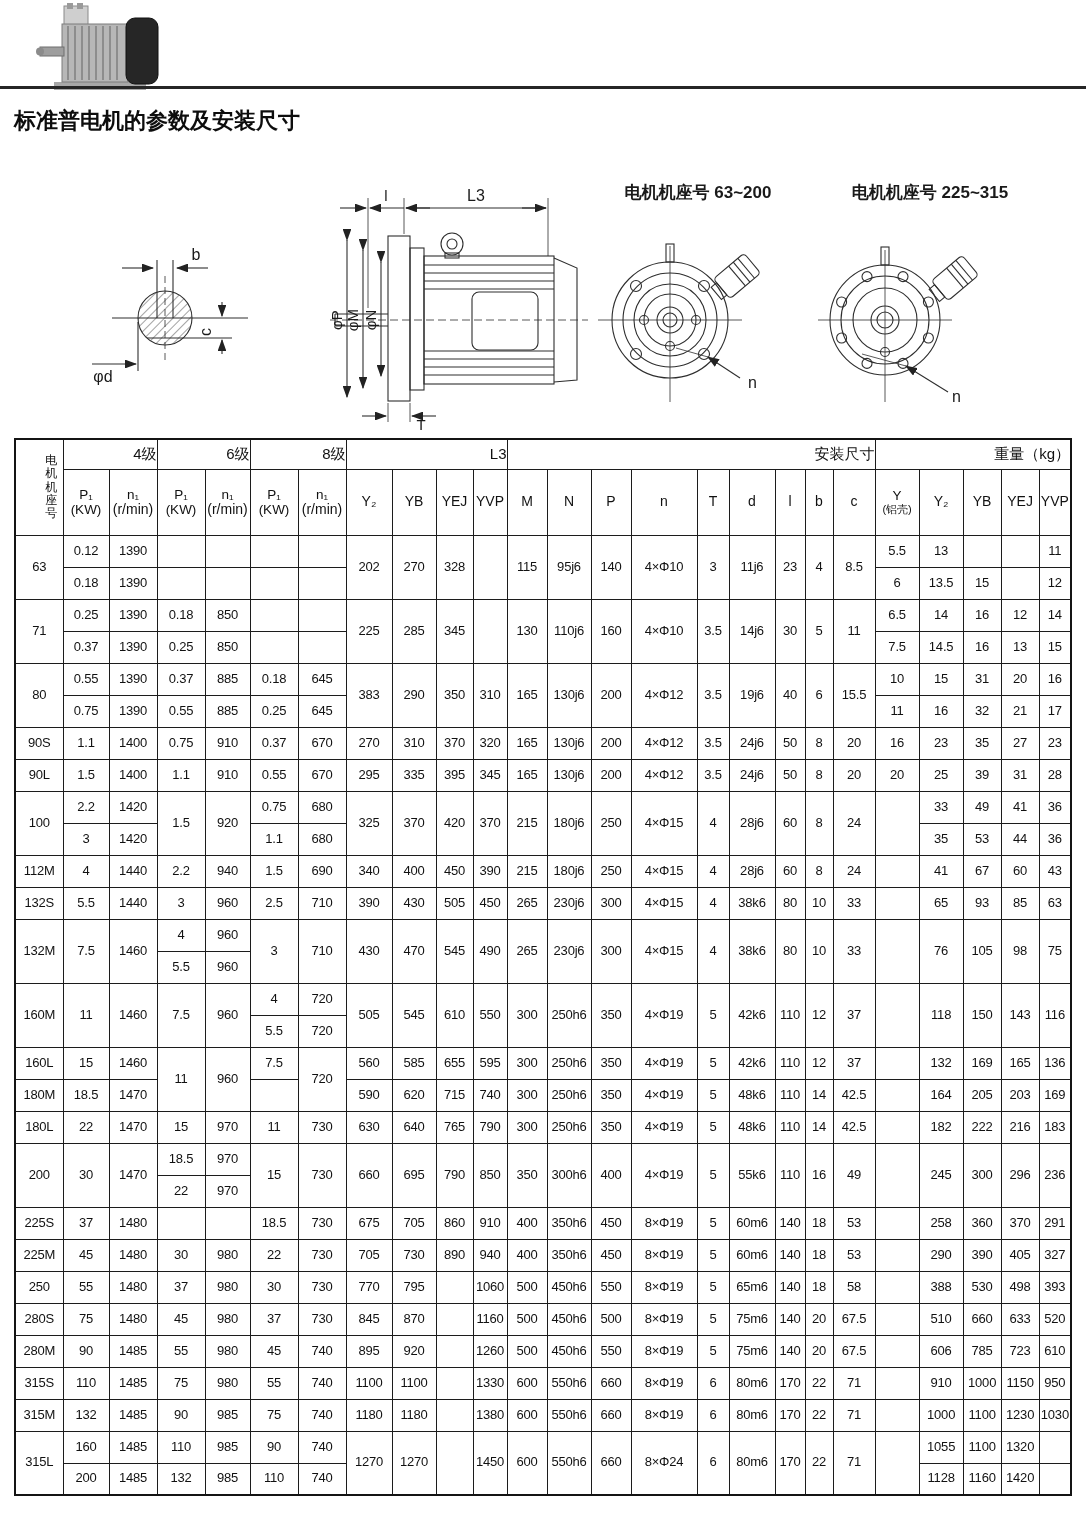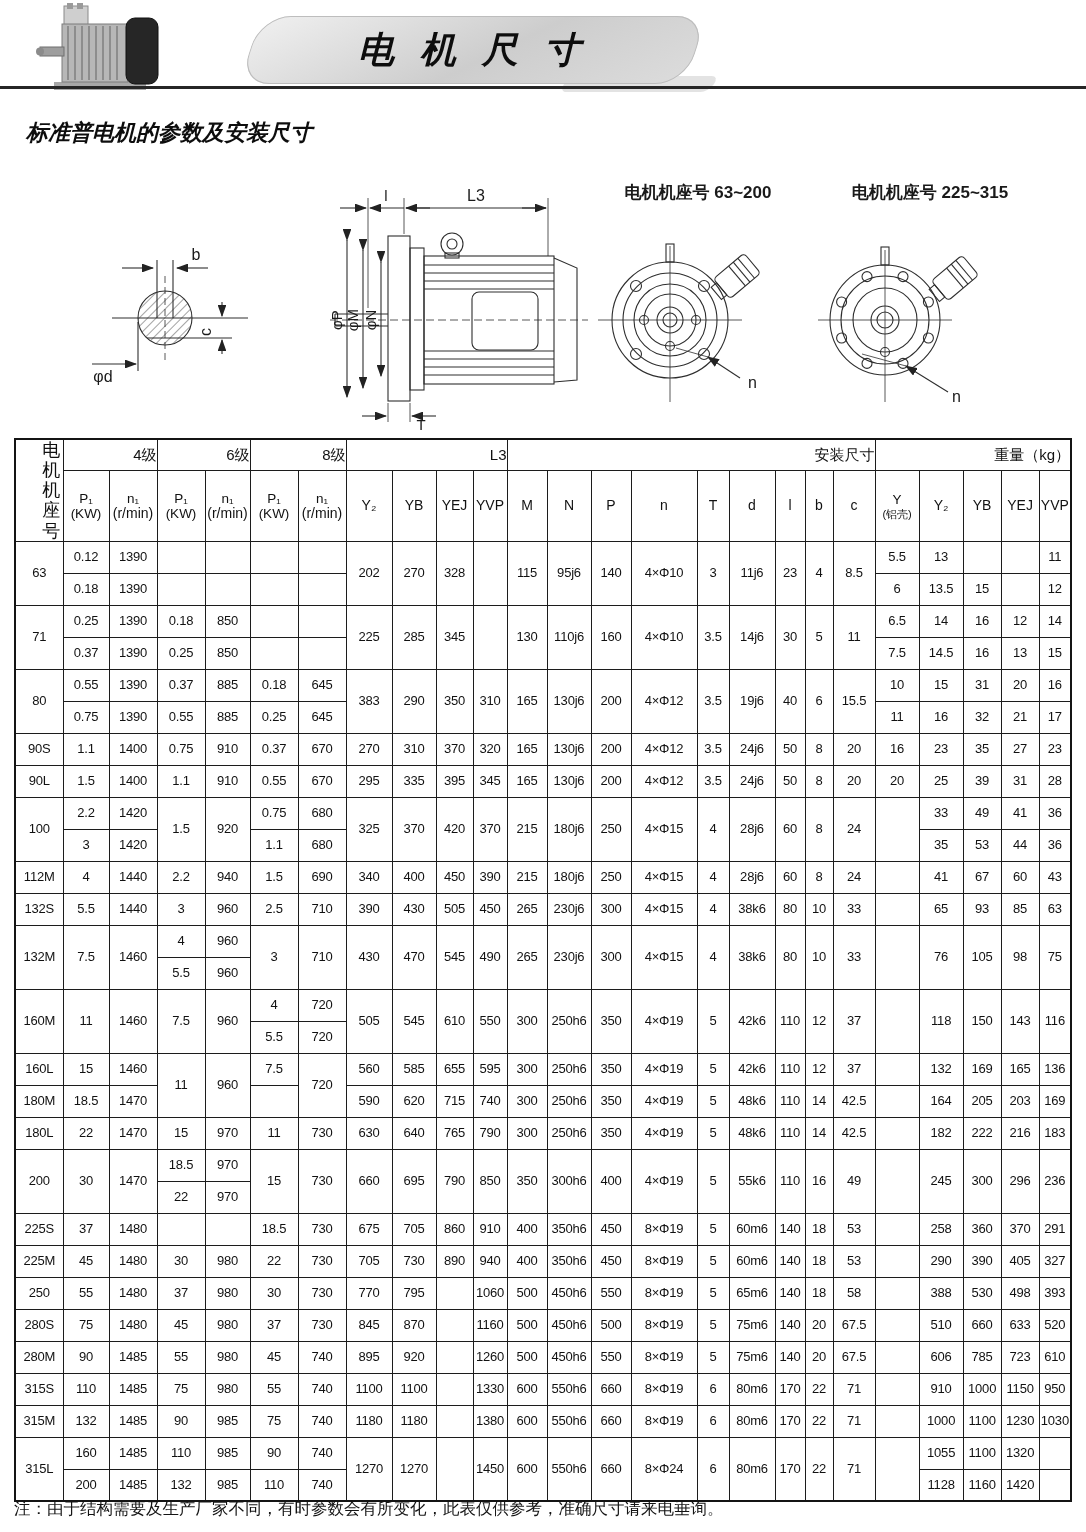--- a/index.html
+++ b/index.html
@@ -9,33 +9,33 @@
   .photo{position:absolute;left:36px;top:2px;width:132px;height:94px;}
   .banner{position:absolute;left:250px;top:16px;width:446px;height:68px;}
   .banner-shape{position:absolute;inset:0;transform:skewX(-18deg);border-radius:30px;
         background:linear-gradient(150deg,#f0f0f0 0%,#cdcdcd 55%,#dcdcdc 100%);
         box-shadow:inset 0 0 0 1px #bdbdbd;}
   .banner-tail{position:absolute;right:-18px;bottom:-8px;width:150px;height:16px;transform:skewX(-35deg);
         border-radius:8px;background:#e3e3e3;}
   .banner h1{position:relative;margin:0;text-align:center;line-height:68px;font-size:36px;
         font-weight:bold;font-style:italic;letter-spacing:26px;padding-left:18px;color:#0d0d0d;}
   .rule{position:absolute;left:0;top:86px;width:1086px;height:3px;background:#262626;}
-  .subtitle{position:absolute;left:14px;top:106px;margin:12px;font-size:22px;font-weight:bold;color:#0d0d0d;font-style:italic;}
+  .subtitle{position:absolute;left:14px;top:106px;margin:0;font-size:22px;font-weight:bold;color:#0d0d0d;}
   
   .drawings{position:absolute;left:0;top:168px;width:1086px;height:267px;}
   .drawings text{font-family:"Liberation Sans","DejaVu Sans",sans-serif;fill:#1a1a1a;}
   
   .spec{position:absolute;left:14px;top:438px;width:1056px;border-collapse:collapse;table-layout:fixed;
         border:2px solid #141414;}
   .spec th,.spec td{border:1px solid #1c1c1c;text-align:center;vertical-align:middle;padding:0;
         overflow:hidden;font-weight:normal;line-height:1.12;}
   .spec thead tr:first-child{height:30px;}
   .spec thead tr:last-child{height:66px;margin-left:35px;}
   .spec tbody tr{height:32px;}
-  .spec .corner{font-size:18px;white-space:pre-line;padding-left:24px;}
+  .spec .corner{font-size:12px;white-space:pre-line;padding-left:24px;}
   .spec .grp{font-size:15px;text-align:right;}
   .spec .sub{font-size:14px;}
   .spec .sub div{font-size:13.5px;}
   .spec .sub div.sm{font-size:14px;}
   .spec .sub div.cjk{font-size:11px;}
   .spec td{font-size:13px;letter-spacing:-0.2px;}
   .footnote{position:absolute;left:14px;top:1498px;margin:0;font-size:16.5px;color:#141414;}
 </style>
 </head>
 <body>
@@ -56,25 +56,20 @@
       <line x1="60" y1="24" x2="60" y2="78"></line>
         <line x1="67" y1="24" x2="67" y2="78"></line>
       <line x1="74" y1="24" x2="74" y2="78"></line>
         <line x1="81" y1="24" x2="81" y2="78"></line>
     </g>
     <rect x="90" y="16" width="32" height="66" rx="9" fill="#262626" stroke="#111"></rect>
     <rect x="4" y="45" width="24" height="9" fill="#9e9e9e" stroke="#6f6f6f"></rect>
     <circle cx="4" cy="49.5" r="4" fill="#8b8b8b"></circle>
   </svg>
 
-  <div class="banner">
-    <div class="banner-tail"></div>
-    <div class="banner-shape"></div>
-    <h1>电机尺寸</h1>
-  </div>
   <div class="rule"></div>
   <h2 class="subtitle">标准普电机的参数及安装尺寸</h2>
 
   <svg class="drawings" viewBox="0 0 1086 267">
     <defs>
       <marker id="ah" markerWidth="11" markerHeight="8" refX="10" refY="4" orient="auto">
         <path d="M0,0 L11,4 L0,8 z" fill="#222"></path>
       </marker>
       <pattern id="hatch" width="6" height="6" patternUnits="userSpaceOnUse" patternTransform="rotate(45)">
         <line x1="0" y1="0" x2="0" y2="6" stroke="#555" stroke-width="1.1"></line>
@@ -953,14 +948,13 @@
           <td>110</td>
           <td>740</td>
           <td>1128</td>
           <td>1160</td>
           <td>1420</td>
           <td></td>
         </tr>
       </tbody>
     </table>
 
-  <p class="footnote">注：由于结构需要及生产厂家不同，有时参数会有所变化，此表仅供参考，准确尺寸请来电垂询。</p>
 </div>
 
 </body></html>

